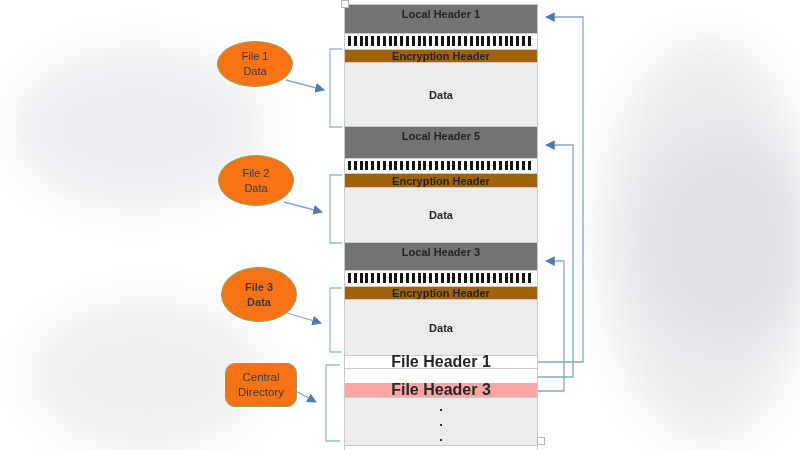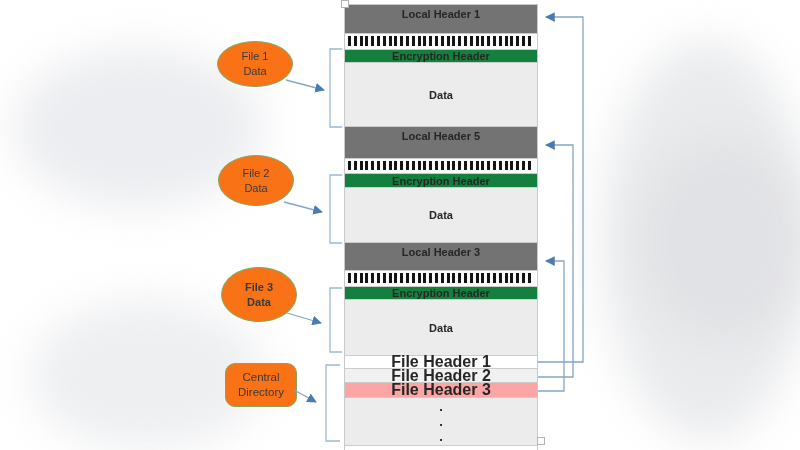--- a/index.html
+++ b/index.html
@@ -19,21 +19,21 @@
   .blob-r2{left:640px;top:140px;width:170px;height:200px;background:rgba(214,216,220,.45);}
 
   
   .stack{
     position:absolute;left:344px;top:4px;width:194px;height:446px;
     box-sizing:border-box;border:1px solid #c9c9c9;border-bottom:none;background:#fff;
   }
   .row{position:absolute;left:0;right:0;box-sizing:border-box;border-bottom:1px solid #cccccc;
        color:#262626;text-align:center;}
   .row.hdr{font-weight:bold;font-size:11px;padding-top:3px;background:#737373;}
-  .row.enc{font-weight:bold;font-size:11px;display:flex;align-items:center;justify-content:center;background:#15803d;}
+  .row.enc{font-weight:bold;font-size:11px;display:flex;align-items:center;justify-content:center;background:#a16207;}
   .row.data{font-weight:bold;font-size:11px;display:flex;align-items:center;justify-content:center;background:#ececec;}
   .row.fh{font-weight:bold;font-size:16px;display:flex;align-items:center;justify-content:center;}
   .row.hatch{background:#fdfdfd;}
   .hatch-bars{position:absolute;left:3px;right:3px;top:2px;bottom:3px;
     background:repeating-linear-gradient(90deg,#141414 0px,#141414 3px,transparent 3px,transparent 5.8px);}
   .row.dots{background:#ececec;display:flex;flex-direction:column;align-items:center;justify-content:center;
     font-weight:bold;font-size:13px;color:#222;line-height:15px;}
   .row.tail{background:#fff;border-bottom:none;}
 
   .r1 {top:0;   height:29px;}
@@ -114,23 +114,20 @@
     <div class="row enc r11">
         <span>Encryption Header</span>
       </div>
     <div class="row data r12">
         <span>Data</span>
       </div>
 
     <div class="row fh r13">
         <span>File Header 1</span>
       </div>
-    <div class="row fh r14">
-        <span>File Header 2</span>
-      </div>
     <div class="row fh r15">
         <span>File Header 3</span>
       </div>
 
     <div class="row dots r16">
       <span>.</span>
       <span>.</span>
       <span>.</span>
     </div>
     <div class="row tail r17"></div>

